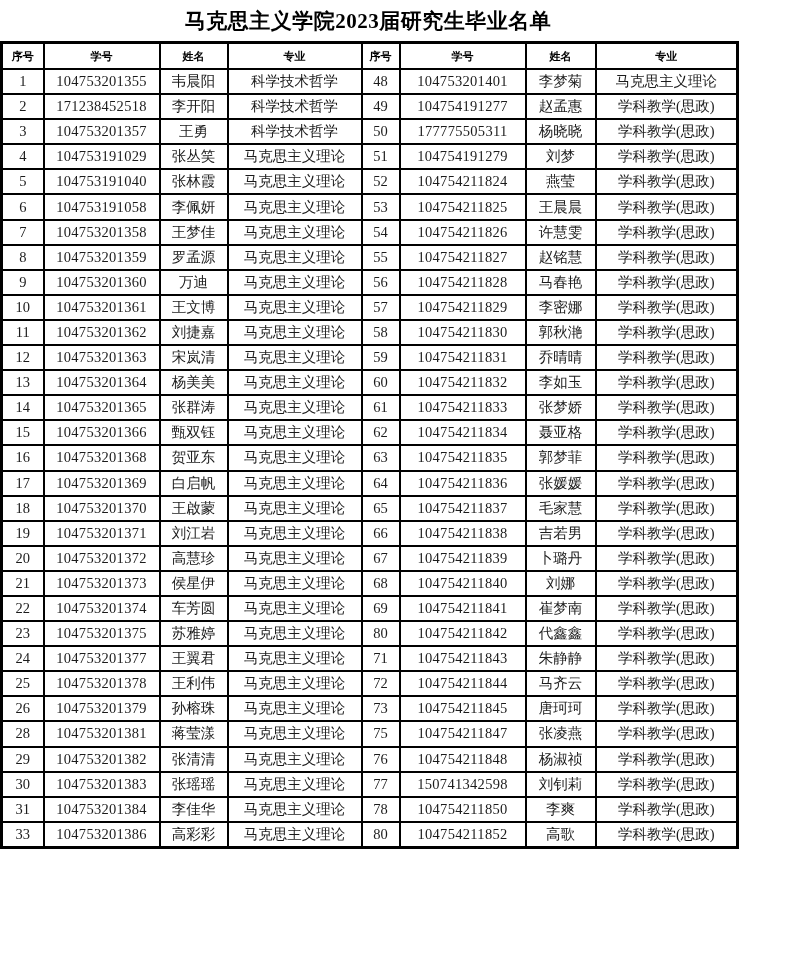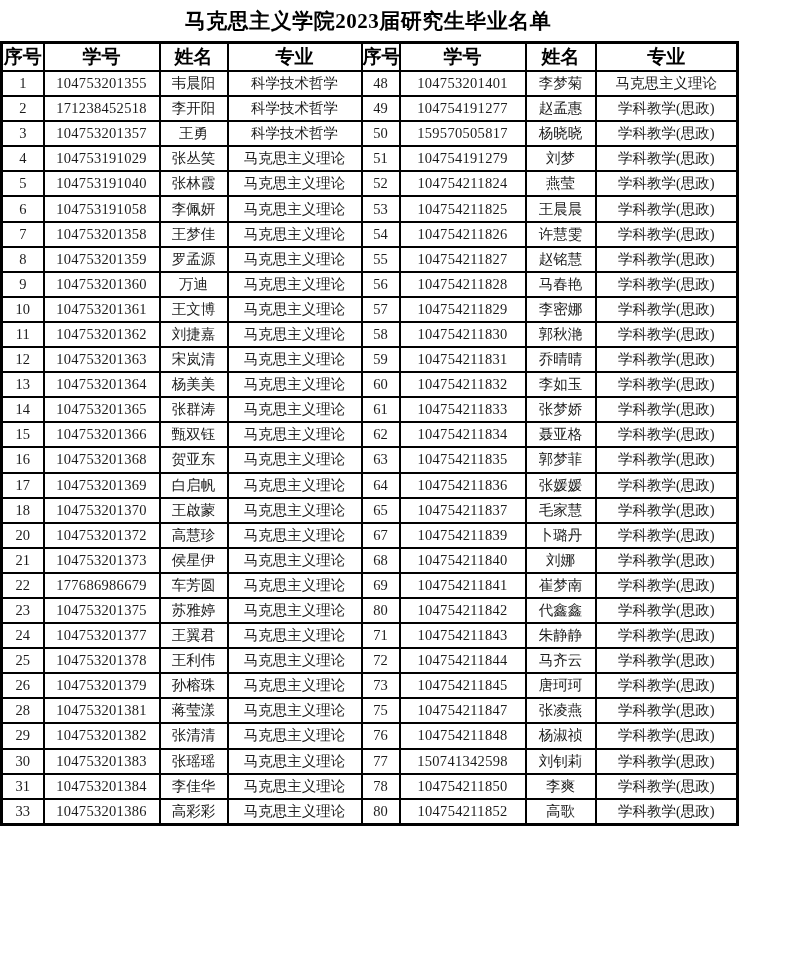--- a/index.html
+++ b/index.html
@@ -41,21 +41,21 @@
   table.roster td {
     border: 2px solid #000000;
     text-align: center;
     vertical-align: middle;
     padding: 0;
     white-space: nowrap;
     overflow: hidden;
   }
   table.roster th {
     height: 24px;
-    font-size: 19px;
+    font-size: 11px;
     font-weight: bold;
     color: #000000;
   }
   table.roster td {
     height: 23.1px;
     font-size: 14.5px;
     color: #1b1b1b;
   }
   table.roster td.c-id {
     letter-spacing: 0.3px;
@@ -111,21 +111,21 @@
           <td class="c-id">104754191277</td>
           <td class="c-name">赵孟惠</td>
           <td class="c-major">学科教学(思政)</td>
         </tr>
         <tr>
           <td class="c-seq">3</td>
           <td class="c-id">104753201357</td>
           <td class="c-name">王勇</td>
           <td class="c-major">科学技术哲学</td>
           <td class="c-seq">50</td>
-          <td class="c-id">159570505817</td>
+          <td class="c-id">177775505311</td>
           <td class="c-name">杨晓晓</td>
           <td class="c-major">学科教学(思政)</td>
         </tr>
         <tr>
           <td class="c-seq">4</td>
           <td class="c-id">104753191029</td>
           <td class="c-name">张丛笑</td>
           <td class="c-major">马克思主义理论</td>
           <td class="c-seq">51</td>
           <td class="c-id">104754191279</td>
@@ -266,20 +266,30 @@
           <td class="c-seq">18</td>
           <td class="c-id">104753201370</td>
           <td class="c-name">王啟蒙</td>
           <td class="c-major">马克思主义理论</td>
           <td class="c-seq">65</td>
           <td class="c-id">104754211837</td>
           <td class="c-name">毛家慧</td>
           <td class="c-major">学科教学(思政)</td>
         </tr>
         <tr>
+          <td class="c-seq">19</td>
+          <td class="c-id">104753201371</td>
+          <td class="c-name">刘江岩</td>
+          <td class="c-major">马克思主义理论</td>
+          <td class="c-seq">66</td>
+          <td class="c-id">104754211838</td>
+          <td class="c-name">吉若男</td>
+          <td class="c-major">学科教学(思政)</td>
+        </tr>
+        <tr>
           <td class="c-seq">20</td>
           <td class="c-id">104753201372</td>
           <td class="c-name">高慧珍</td>
           <td class="c-major">马克思主义理论</td>
           <td class="c-seq">67</td>
           <td class="c-id">104754211839</td>
           <td class="c-name">卜璐丹</td>
           <td class="c-major">学科教学(思政)</td>
         </tr>
         <tr>
@@ -287,21 +297,21 @@
           <td class="c-id">104753201373</td>
           <td class="c-name">侯星伊</td>
           <td class="c-major">马克思主义理论</td>
           <td class="c-seq">68</td>
           <td class="c-id">104754211840</td>
           <td class="c-name">刘娜</td>
           <td class="c-major">学科教学(思政)</td>
         </tr>
         <tr>
           <td class="c-seq">22</td>
-          <td class="c-id">177686986679</td>
+          <td class="c-id">104753201374</td>
           <td class="c-name">车芳圆</td>
           <td class="c-major">马克思主义理论</td>
           <td class="c-seq">69</td>
           <td class="c-id">104754211841</td>
           <td class="c-name">崔梦南</td>
           <td class="c-major">学科教学(思政)</td>
         </tr>
         <tr>
           <td class="c-seq">23</td>
           <td class="c-id">104753201375</td>

